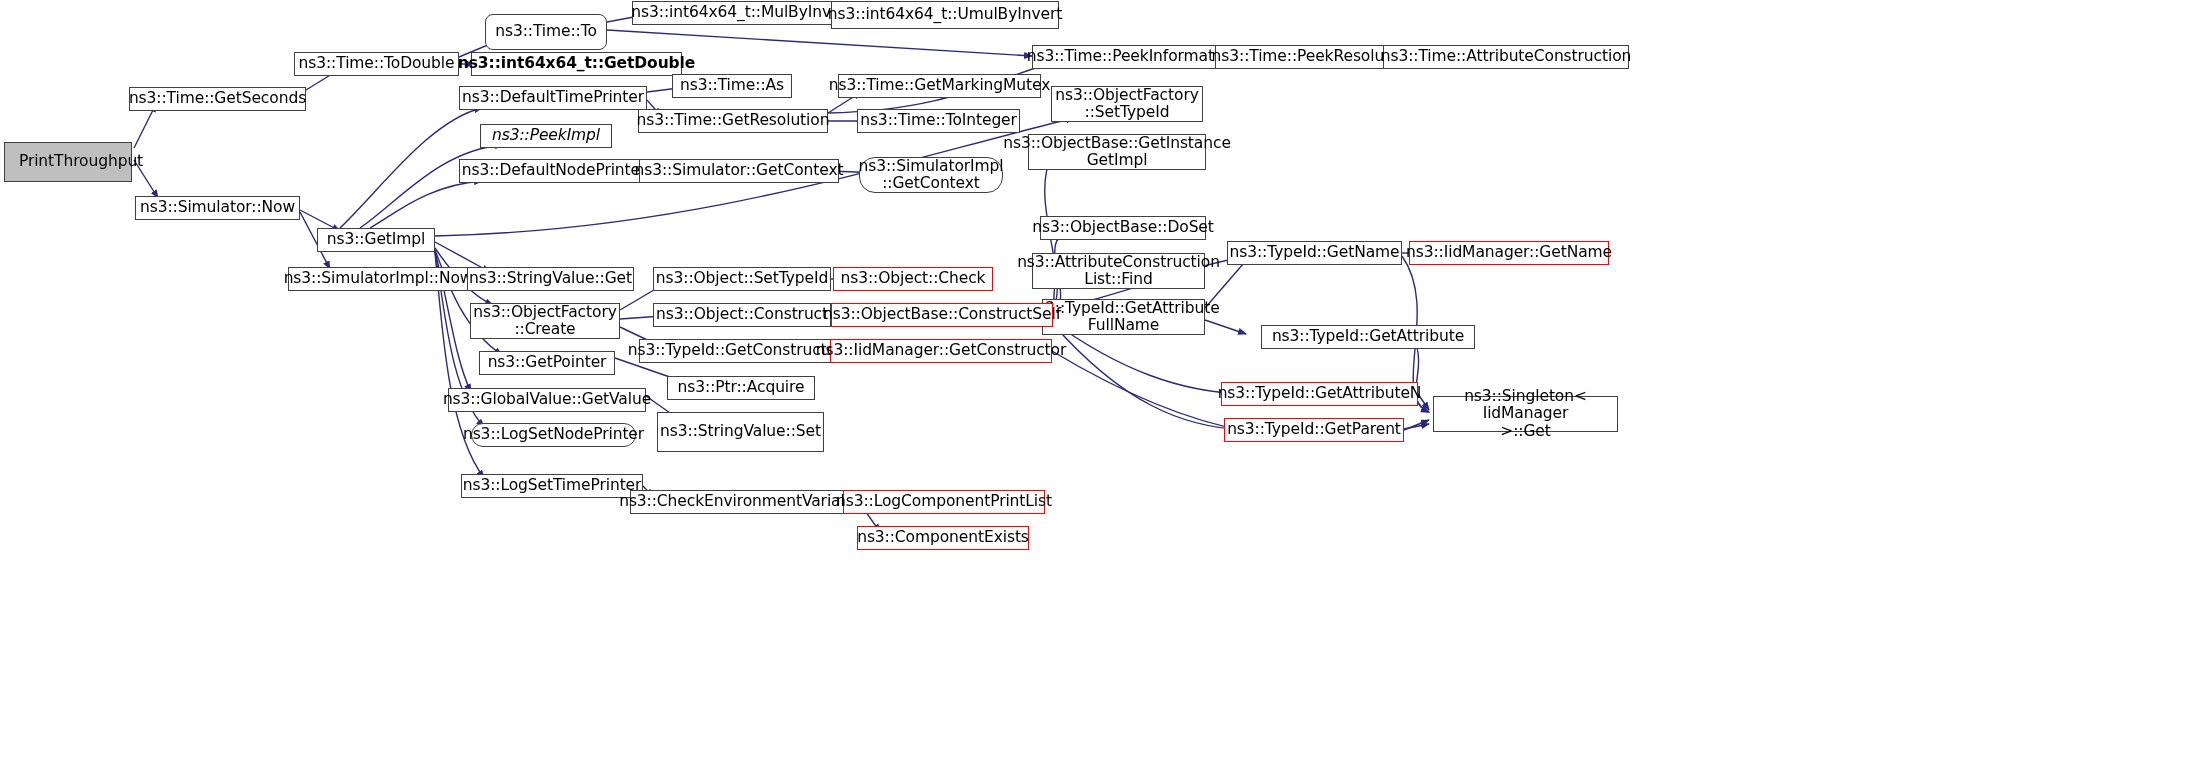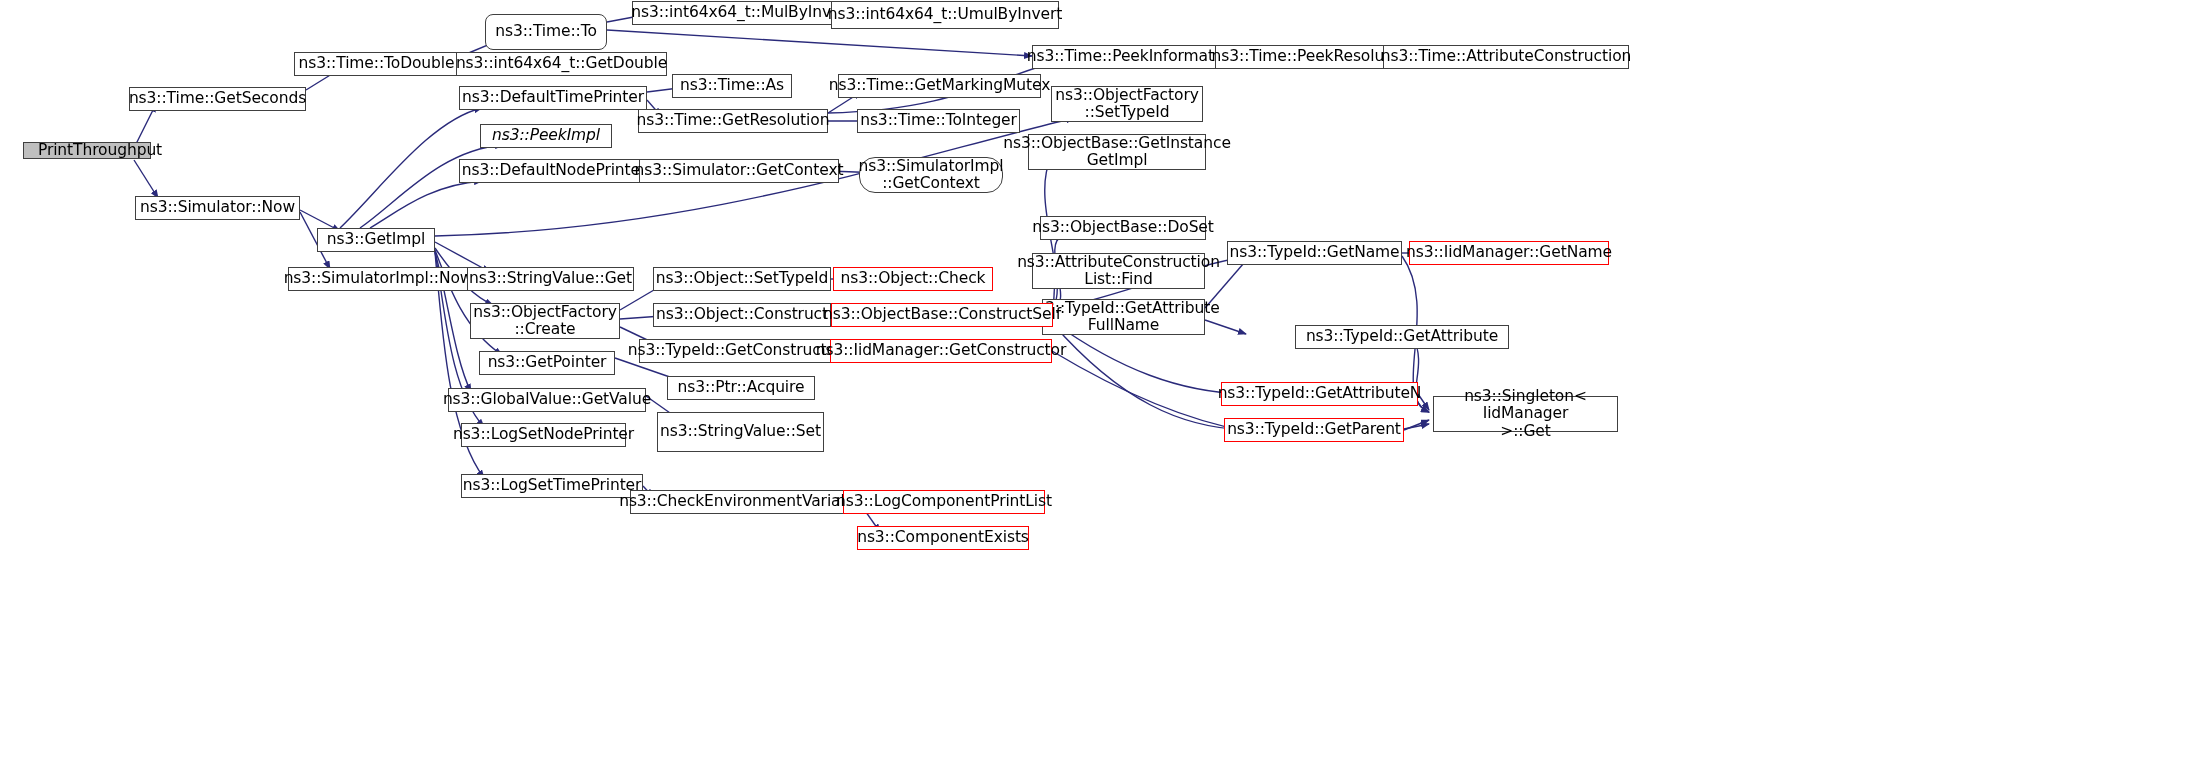--- a/index.html
+++ b/index.html
@@ -111,28 +111,28 @@
         <path d="M1205,320 L1246,334" fill="none" stroke="#2a2a7a" stroke-width="1.4" marker-end="url(#arrow)"></path>
         <path d="M1402,253 L1432,253" fill="none" stroke="#2a2a7a" stroke-width="1.4" marker-end="url(#arrow)"></path>
         <path d="M1402,256 C1440,310 1390,395 1429,412" fill="none" stroke="#2a2a7a" stroke-width="1.4" marker-end="url(#arrow)"></path>
         <path d="M1413,337 C1430,370 1400,400 1429,412" fill="none" stroke="#2a2a7a" stroke-width="1.4" marker-end="url(#arrow)"></path>
         <path d="M1418,394 L1429,410" fill="none" stroke="#2a2a7a" stroke-width="1.4" marker-end="url(#arrow)"></path>
         <path d="M1404,430 L1429,420" fill="none" stroke="#2a2a7a" stroke-width="1.4" marker-end="url(#arrow)"></path>
         <path d="M1052,351 C1200,440 1300,452 1429,424" fill="none" stroke="#2a2a7a" stroke-width="1.4" marker-end="url(#arrow)"></path>
       </g>
   </svg>
   <div id="nodes">
-      <div class="node root" style="left: 23px; top: 142px; width: 128px; height: 17px; padding-left: 28px;">PrintThroughput</div>
+      <div class="node root" style="left: 4px; top: 142px; width: 128px; height: 40px; padding-left: 28px;">PrintThroughput</div>
       <div class="node" style="left: 129px; top: 87px; width: 177px; height: 24px;">ns3::Time::GetSeconds</div>
       <div class="node" style="left: 135px; top: 196px; width: 165px; height: 24px;">ns3::Simulator::Now</div>
       <div class="node" style="left: 294px; top: 52px; width: 165px; height: 24px;">ns3::Time::ToDouble</div>
       <div class="node" style="left: 485px; top: 14px; width: 122px; height: 36px; border-radius: 8px;">ns3::Time::To</div>
       <div class="node" style="left: 632px; top: 1px; width: 220px; height: 24px;">ns3::int64x64_t::MulByInvert</div>
       <div class="node" style="left: 831px; top: 1px; width: 228px; height: 28px;">ns3::int64x64_t::UmulByInvert</div>
-      <div class="node" style="left: 456px; top: 52px; width: 211px; height: 24px;">ns3::int64x64_t::GetDouble</div>
+      <div class="node" style="left: 471px; top: 52px; width: 211px; height: 24px; font-weight: bold;">ns3::int64x64_t::GetDouble</div>
       <div class="node" style="left: 1032px; top: 45px; width: 200px; height: 24px;">ns3::Time::PeekInformation</div>
       <div class="node" style="left: 1215px; top: 45px; width: 195px; height: 24px;">ns3::Time::PeekResolution</div>
       <div class="node" style="left: 1383px; top: 45px; width: 246px; height: 24px;">ns3::Time::AttributeConstruction</div>
       <div class="node" style="left: 459px; top: 86px; width: 188px; height: 24px;">ns3::DefaultTimePrinter</div>
       <div class="node" style="left: 672px; top: 74px; width: 120px; height: 24px;">ns3::Time::As</div>
       <div class="node" style="left: 638px; top: 109px; width: 190px; height: 24px;">ns3::Time::GetResolution</div>
       <div class="node" style="left: 838px; top: 74px; width: 203px; height: 24px;">ns3::Time::GetMarkingMutex</div>
       <div class="node" style="left: 857px; top: 109px; width: 163px; height: 24px;">ns3::Time::ToInteger</div>
       <div class="node" style="left: 480px; top: 124px; width: 132px; height: 24px; font-style: italic;">ns3::PeekImpl</div>
       <div class="node" style="left: 459px; top: 159px; width: 190px; height: 24px;">ns3::DefaultNodePrinter</div>
@@ -148,33 +148,33 @@
 List::Find</div>
       <div class="node" style="left: 1042px; top: 299px; width: 163px; height: 36px;">ns3::TypeId::GetAttribute
 FullName</div>
       <div class="node" style="left: 317px; top: 228px; width: 118px; height: 24px;">ns3::GetImpl</div>
       <div class="node" style="left: 288px; top: 267px; width: 180px; height: 24px;">ns3::SimulatorImpl::Now</div>
       <div class="node" style="left: 467px; top: 267px; width: 167px; height: 24px;">ns3::StringValue::Get</div>
       <div class="node" style="left: 470px; top: 303px; width: 150px; height: 36px;">ns3::ObjectFactory
 ::Create</div>
       <div class="node" style="left: 479px; top: 351px; width: 136px; height: 24px;">ns3::GetPointer</div>
       <div class="node" style="left: 448px; top: 388px; width: 198px; height: 24px;">ns3::GlobalValue::GetValue</div>
-      <div class="node" style="left: 461px; top: 423px; width: 165px; height: 24px;">ns3::LogSetNodePrinter</div>
+      <div class="node" style="left: 471px; top: 423px; width: 165px; height: 24px; border-radius: 12px;">ns3::LogSetNodePrinter</div>
       <div class="node" style="left: 461px; top: 474px; width: 182px; height: 24px;">ns3::LogSetTimePrinter</div>
       <div class="node" style="left: 653px; top: 267px; width: 178px; height: 24px;">ns3::Object::SetTypeId</div>
       <div class="node" style="left: 653px; top: 303px; width: 178px; height: 24px;">ns3::Object::Construct</div>
       <div class="node" style="left: 639px; top: 339px; width: 192px; height: 24px;">ns3::TypeId::GetConstructor</div>
       <div class="node" style="left: 667px; top: 376px; width: 148px; height: 24px;">ns3::Ptr::Acquire</div>
       <div class="node" style="left: 657px; top: 412px; width: 167px; height: 40px;">ns3::StringValue::Set</div>
       <div class="node red" style="left: 833px; top: 267px; width: 160px; height: 24px;">ns3::Object::Check</div>
       <div class="node red" style="left: 831px; top: 303px; width: 222px; height: 24px;">ns3::ObjectBase::ConstructSelf</div>
       <div class="node red" style="left: 830px; top: 339px; width: 222px; height: 24px;">ns3::IidManager::GetConstructor</div>
       <div class="node" style="left: 1227px; top: 241px; width: 175px; height: 24px;">ns3::TypeId::GetName</div>
       <div class="node red" style="left: 1409px; top: 241px; width: 200px; height: 24px;">ns3::IidManager::GetName</div>
-      <div class="node" style="left: 1295px; top: 325px; width: 214px; height: 24px;">ns3::TypeId::GetAttribute</div>
+      <div class="node" style="left: 1261px; top: 325px; width: 214px; height: 24px;">ns3::TypeId::GetAttribute</div>
       <div class="node red" style="left: 1221px; top: 382px; width: 197px; height: 24px;">ns3::TypeId::GetAttributeN</div>
       <div class="node red" style="left: 1224px; top: 418px; width: 180px; height: 24px;">ns3::TypeId::GetParent</div>
       <div class="node" style="left: 1433px; top: 396px; width: 185px; height: 36px;">ns3::Singleton&lt; IidManager
 &gt;::Get</div>
       <div class="node" style="left: 630px; top: 490px; width: 231px; height: 24px;">ns3::CheckEnvironmentVariables</div>
       <div class="node red" style="left: 843px; top: 490px; width: 202px; height: 24px;">ns3::LogComponentPrintList</div>
       <div class="node red" style="left: 857px; top: 526px; width: 172px; height: 24px;">ns3::ComponentExists</div>
     </div>
 </div>
 

